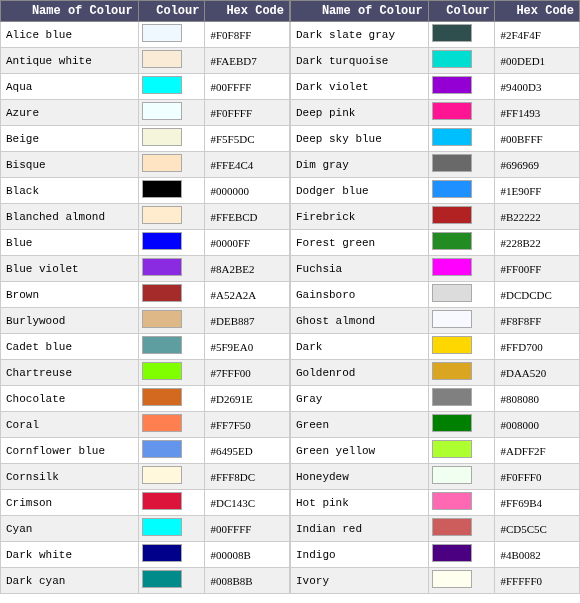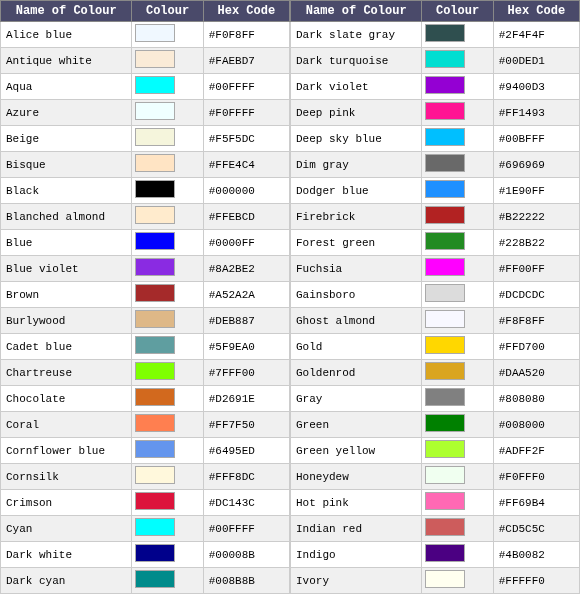--- a/index.html
+++ b/index.html
@@ -13,22 +13,22 @@
       display: flex;
       width: 580px;
     }
     table {
       border-collapse: collapse;
       flex: 1;
     }
     th {
       background: #4a4a6a;
       color: #fff;
-      padding: 3px 12px;
-      text-align: center;
+      padding: 3px 5px;
+      text-align: right;
       font-weight: bold;
       font-size: 12px;
       border: 1px solid #888;
       white-space: nowrap;
     }
     td {
       padding: 2px 5px;
       border: 1px solid #ccc;
       font-size: 11px;
       white-space: nowrap;
@@ -38,21 +38,21 @@
     }
     tr:nth-child(odd) td {
       background: #ffffff;
     }
     .color-swatch {
       width: 40px;
       height: 18px;
       display: inline-block;
     }
     td.hex {
-      font-family: Liberation Mono, monospace;
+      font-family: Liberation Serif, serif;
       font-size: 11px;
     }
   </style>
 </head>
 <body>
 
 <div class="tables-container">
 
   <table>
     <thead>
@@ -239,21 +239,21 @@
           <td>Gainsboro</td>
           <td style="padding: 2px 3px;"><span class="color-swatch" style="background-color: rgb(220, 220, 220); border: 1px solid rgb(170, 170, 170);"></span></td>
           <td class="hex">#DCDCDC</td>
         </tr>
         <tr>
           <td>Ghost almond</td>
           <td style="padding: 2px 3px;"><span class="color-swatch" style="background-color: rgb(248, 248, 255); border: 1px solid rgb(170, 170, 170);"></span></td>
           <td class="hex">#F8F8FF</td>
         </tr>
         <tr>
-          <td>Gold</td>
+          <td>Dark</td>
           <td style="padding: 2px 3px;"><span class="color-swatch" style="background-color: rgb(255, 215, 0); border: 1px solid rgb(170, 170, 170);"></span></td>
           <td class="hex">#FFD700</td>
         </tr>
         <tr>
           <td>Goldenrod</td>
           <td style="padding: 2px 3px;"><span class="color-swatch" style="background-color: rgb(218, 165, 32); border: 1px solid rgb(170, 170, 170);"></span></td>
           <td class="hex">#DAA520</td>
         </tr>
         <tr>
           <td>Gray</td>

